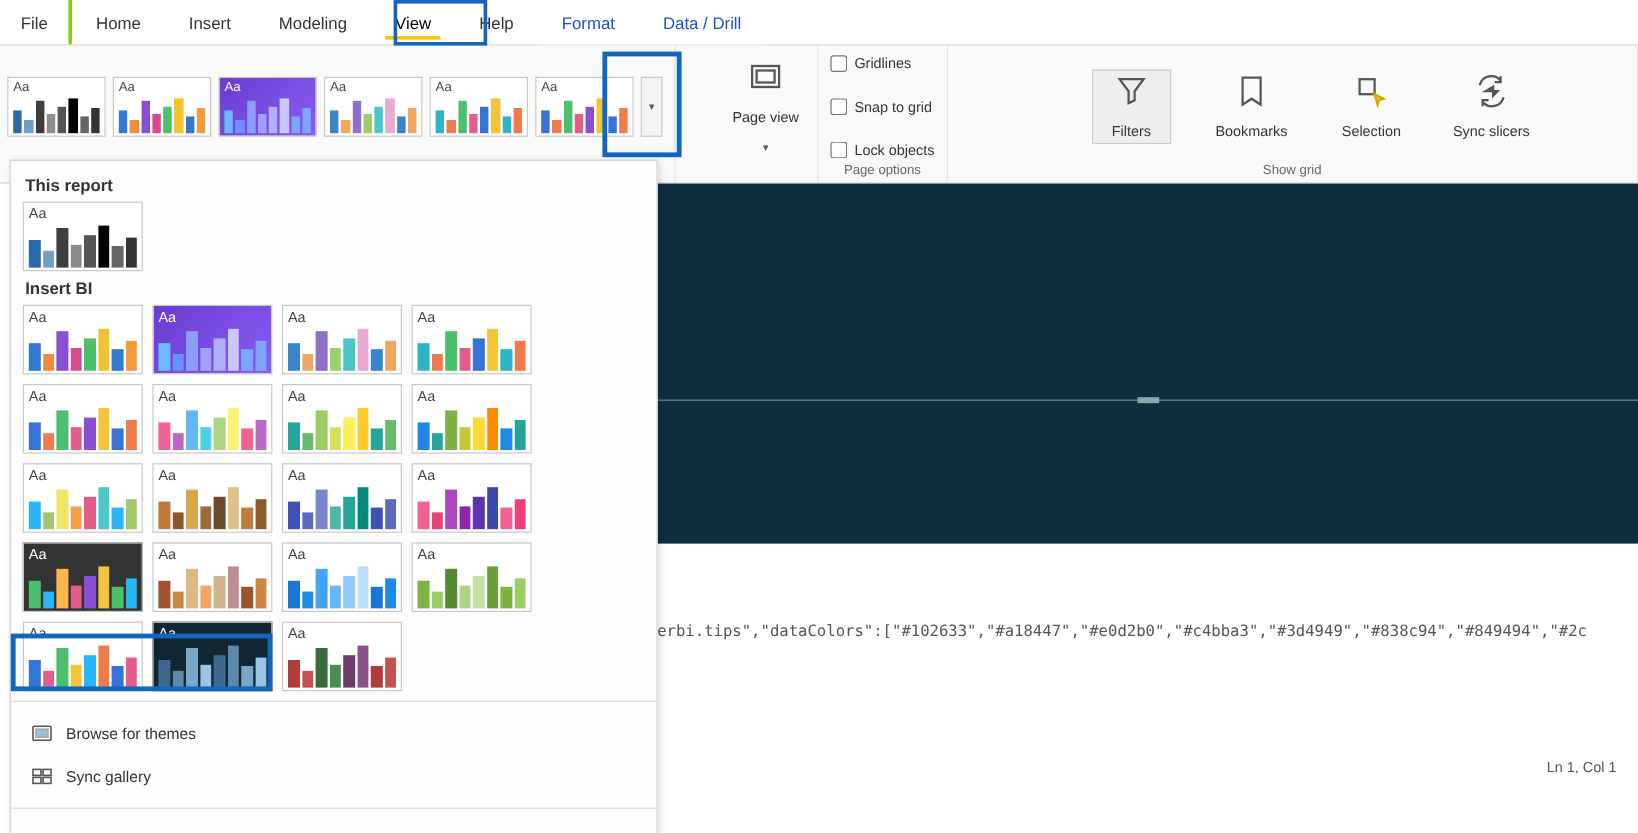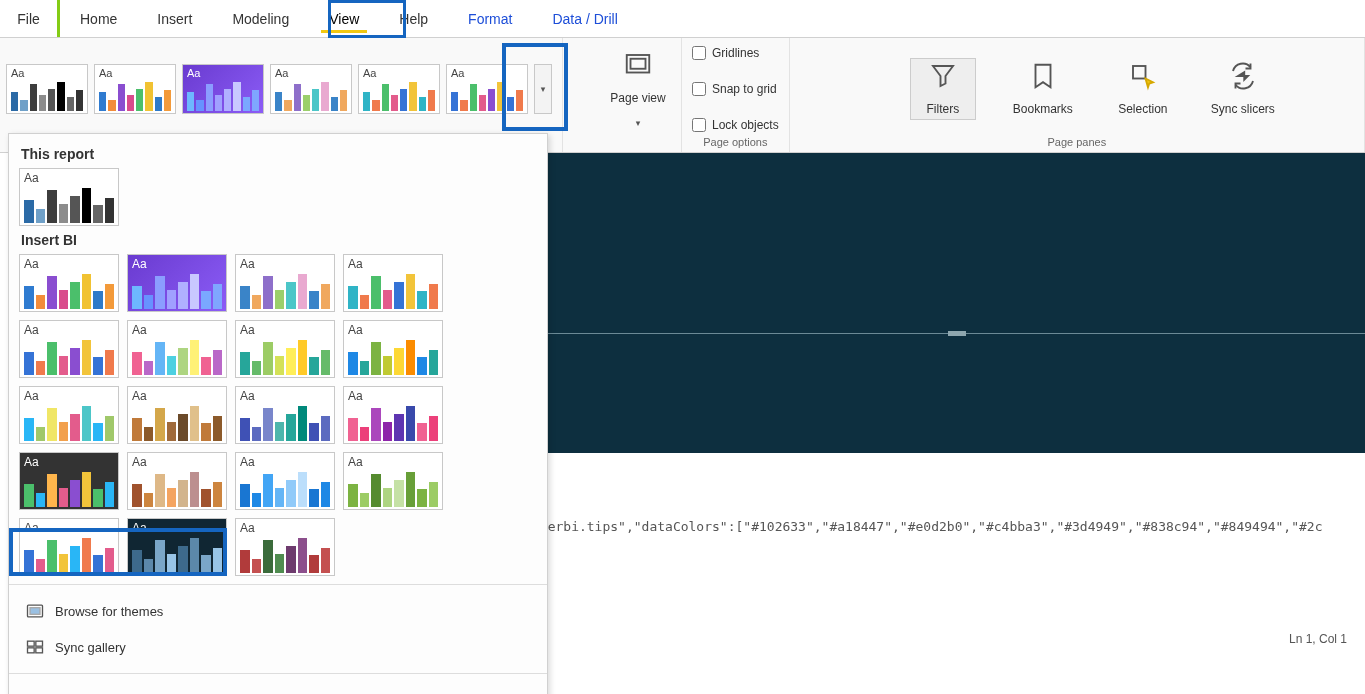--- a/index.html
+++ b/index.html
@@ -225,21 +225,21 @@
       </div>
       <div class="rbtn">
         <svg viewBox="0 0 24 24" fill="none" stroke="#555" stroke-width="1.5">
             <path d="M4 8a8 8 0 0 1 14-3M20 16a8 8 0 0 1-14 3"></path>
             <path d="M18 2v4h-4M6 22v-4h4"></path>
             <path d="M8 12h8l-3 3v-6z" fill="#555"></path>
           </svg>
         <span>Sync slicers</span>
       </div>
     </div>
-    <div class="label">Page panes</div>
+    <div class="label">Show grid</div>
   </div>
 </div>
 <div class="hl-drop"></div>
 
 <div class="dropdown">
   <div class="dd-h">This report</div>
   <div class="dd-grid" id="grid-thisreport">
       <div class="thumb big">
         <div class="aa">Aa</div>
         <div class="bars">

